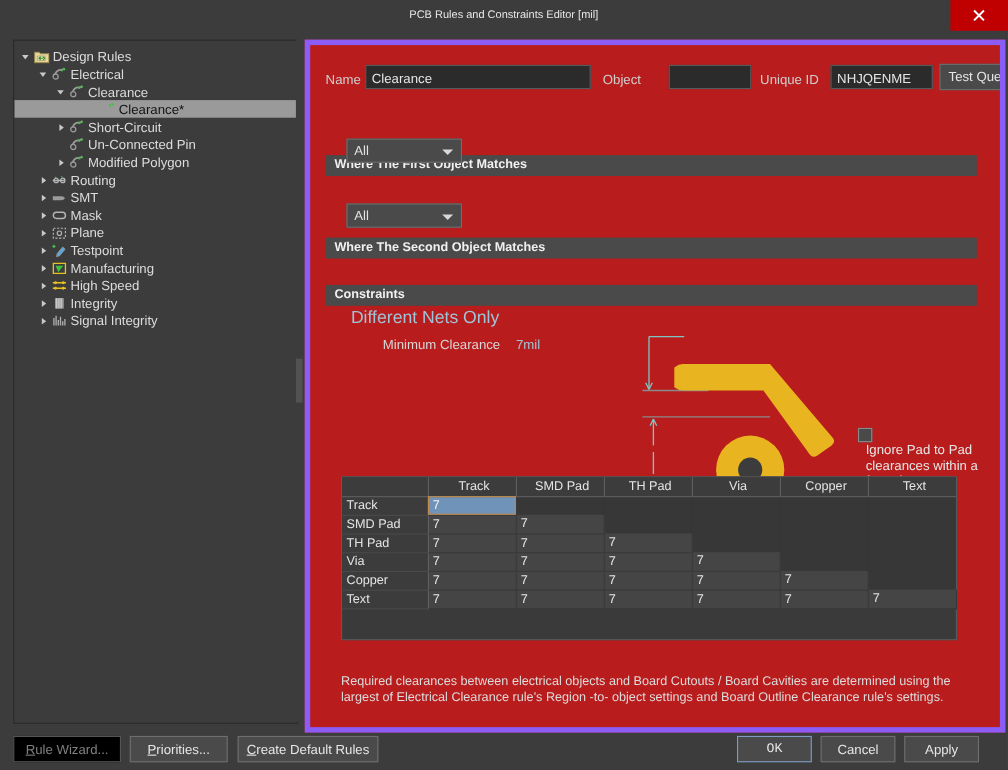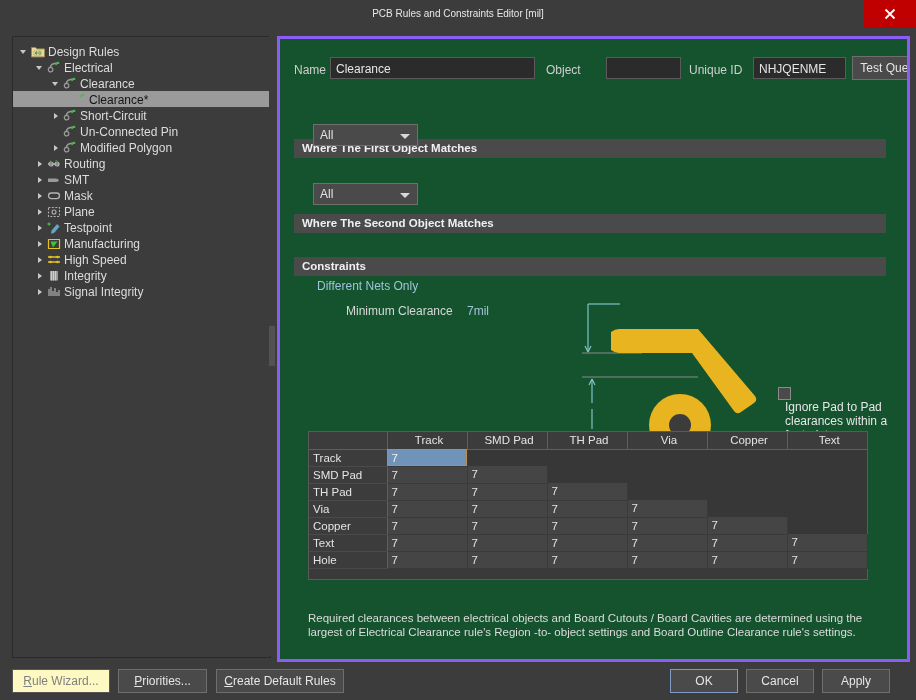--- a/index.html
+++ b/index.html
@@ -36,21 +36,21 @@
   }
   .splitter{
     position:absolute;left:269px;top:36px;width:6px;height:620px;
     background:#3c3c3c;
   }
   .splitter .grip{
     position:absolute;left:0;top:290px;width:6px;height:40px;background:#525252;
   }
   .right-panel{
     position:absolute;left:277px;top:36px;width:627px;height:620px;
-    background:#14532d;border:3px solid #8b5cf6;
+    background:#b91c1c;border:5px solid #8b5cf6;
     overflow:hidden;
   }
 
   
   .tree{padding:6px 0 0 0;}
   .tnode{
     position:relative;height:16px;line-height:16px;white-space:nowrap;
     font-size:12px;color:#dcdcdc;cursor:default;
   }
   .tnode .lbl{vertical-align:middle;}
@@ -77,21 +77,21 @@
   .finput{
     position:absolute;top:0;height:22px;line-height:22px;
     background:#2b2b2b;border:1px solid #5a5a5a;color:#e6e6e6;
     font-size:12px;padding:0 5px;box-sizing:border-box;
   }
   .btn{
     background:#4a4a4a;border:1px solid #6e6e6e;color:#e6e6e6;
     font-size:12px;height:24px;line-height:22px;text-align:center;
     box-sizing:border-box;cursor:pointer;font-family:"Liberation Sans",sans-serif;
   }
-  .btn.disabled{color:#808080;border-color:#555;background:#fef9c3;}
+  .btn.disabled{color:#808080;border-color:#555;background:#000000;}
   .btn u{text-decoration:underline;}
 
   
   .secbar{
     position:absolute;left:14px;width:592px;height:19px;line-height:19px;
     background:#4a4a4a;color:#f0f0f0;font-size:11.5px;font-weight:bold;
     padding-left:8px;box-sizing:border-box;margin-top:44px;
   }
   .combo{
     position:absolute;height:22px;width:105px;
@@ -99,21 +99,21 @@
     color:#e2e2e2;font-size:12px;line-height:20px;padding-left:6px;cursor:pointer;
   }
   .combo .car{
     position:absolute;right:7px;top:9px;
     border-left:5px solid transparent;border-right:5px solid transparent;
     border-top:5px solid #d8d8d8;
   }
 
   
   .diffnets{
-    position:absolute;left:37px;top:240px;font-size:12px;color:#9fc4d8;
+    position:absolute;left:37px;top:240px;font-size:16px;color:#9fc4d8;
   }
   .mclabel{position:absolute;left:66px;top:265px;font-size:12px;color:#d8d8d8;}
   .mcval{position:absolute;left:187px;top:265px;font-size:12px;color:#9fc4d8;}
   .diagram{position:absolute;left:300px;top:258px;width:210px;height:140px;}
 
   .chkrow{position:absolute;left:498px;top:347px;}
   .chkbox{
     display:inline-block;width:13px;height:13px;vertical-align:middle;
     background:#4a4a4a;border:1px solid #8a8a8a;box-sizing:border-box;cursor:pointer;
   }
@@ -153,21 +153,21 @@
   td.empty{background:#373737;border-right:none;border-bottom:none;}
   td.cell.sel{background:#6f93b9;color:#f2f2f2;outline:1px solid #c08a4a;outline-offset:-1px;}
 
   .note{
     position:absolute;left:28px;top:572px;width:570px;
     font-size:11.5px;color:#dcdcdc;line-height:14px;
   }
 
   
   .bottombar{position:absolute;left:0;top:660px;width:916px;height:40px;}
-  .okbtn{border-color:#7d9dc4;}
+  .okbtn{border-color:#7d9dc4;font-family:Liberation Mono, monospace;}
 </style>
 </head>
 <body>
 
 <div class="app">
 
   <div class="titlebar">
     <div class="titlebar-text">PCB Rules and Constraints Editor [mil]</div>
     <div class="close-btn">
       <svg width="12" height="12" viewBox="0 0 12 12">
@@ -190,21 +190,21 @@
               <circle cx="9.2" cy="3" r="1" fill="#3fc03f"></circle>
               <circle cx="11.4" cy="2" r="1" fill="#3fc03f"></circle>
             </svg></span><span class="lbl">Electrical</span></div>
         <div class="tnode" style="padding-left: 38px;"><span class="arrow open"></span><span class="ico"><svg width="14" height="13" viewBox="0 0 14 13">
               <path d="M3 6.5 Q5 2 9 2.6 L12 1.4" stroke="#9a9a9a" stroke-width="1.6" fill="none"></path>
               <circle cx="3.6" cy="8.6" r="2.3" fill="none" stroke="#9a9a9a" stroke-width="1.2"></circle>
               <path d="M8.5 1.2l1.4.6-1.4.6zM10.6 0.4l1.4.6-1.4.6z" fill="#3fc03f"></path>
               <circle cx="9.2" cy="3" r="1" fill="#3fc03f"></circle>
               <circle cx="11.4" cy="2" r="1" fill="#3fc03f"></circle>
             </svg></span><span class="lbl">Clearance</span></div>
-        <div class="tnode sel" style="padding-left: 47px;"><span class="arrow"></span><span class="ico"><svg width="14" height="13" viewBox="0 0 14 13">
+        <div class="tnode sel" style="padding-left: 66px;"><span class="arrow"></span><span class="ico"><svg width="14" height="13" viewBox="0 0 14 13">
               <path d="M3 6.5 Q5 2 9 2.6 L12 1.4" stroke="#9a9a9a" stroke-width="1.6" fill="none"></path>
               <circle cx="3.6" cy="8.6" r="2.3" fill="none" stroke="#9a9a9a" stroke-width="1.2"></circle>
               <path d="M8.5 1.2l1.4.6-1.4.6zM10.6 0.4l1.4.6-1.4.6z" fill="#3fc03f"></path>
               <circle cx="9.2" cy="3" r="1" fill="#3fc03f"></circle>
               <circle cx="11.4" cy="2" r="1" fill="#3fc03f"></circle>
             </svg></span><span class="lbl">Clearance*</span></div>
         <div class="tnode" style="padding-left: 38px;"><span class="arrow closed"></span><span class="ico"><svg width="14" height="13" viewBox="0 0 14 13">
               <path d="M3 6.5 Q5 2 9 2.6 L12 1.4" stroke="#9a9a9a" stroke-width="1.6" fill="none"></path>
               <circle cx="3.6" cy="8.6" r="2.3" fill="none" stroke="#9a9a9a" stroke-width="1.2"></circle>
               <path d="M8.5 1.2l1.4.6-1.4.6zM10.6 0.4l1.4.6-1.4.6z" fill="#3fc03f"></path>
@@ -394,29 +394,20 @@
             </tr>
             <tr>
               <td class="rowhdr">Text</td>
               <td class="cell">7</td>
               <td class="cell">7</td>
               <td class="cell">7</td>
               <td class="cell">7</td>
               <td class="cell">7</td>
               <td class="cell">7</td>
             </tr>
-            <tr>
-              <td class="rowhdr">Hole</td>
-              <td class="cell">7</td>
-              <td class="cell">7</td>
-              <td class="cell">7</td>
-              <td class="cell">7</td>
-              <td class="cell">7</td>
-              <td class="cell">7</td>
-            </tr>
           </tbody>
         </table>
     </div>
 
     <div class="note">Required clearances between electrical objects and Board Cutouts / Board Cavities are determined using the largest of Electrical Clearance rule's Region -to- object settings and Board Outline Clearance rule's settings.</div>
   </div>
 
   <div class="bottombar">
     <div class="btn disabled" style="position:absolute;left:12px;top:9px;width:98px;"><u>R</u><span>ule Wizard...</span></div>
     <div class="btn" style="position:absolute;left:118px;top:9px;width:89px;"><u>P</u><span>riorities...</span></div>

